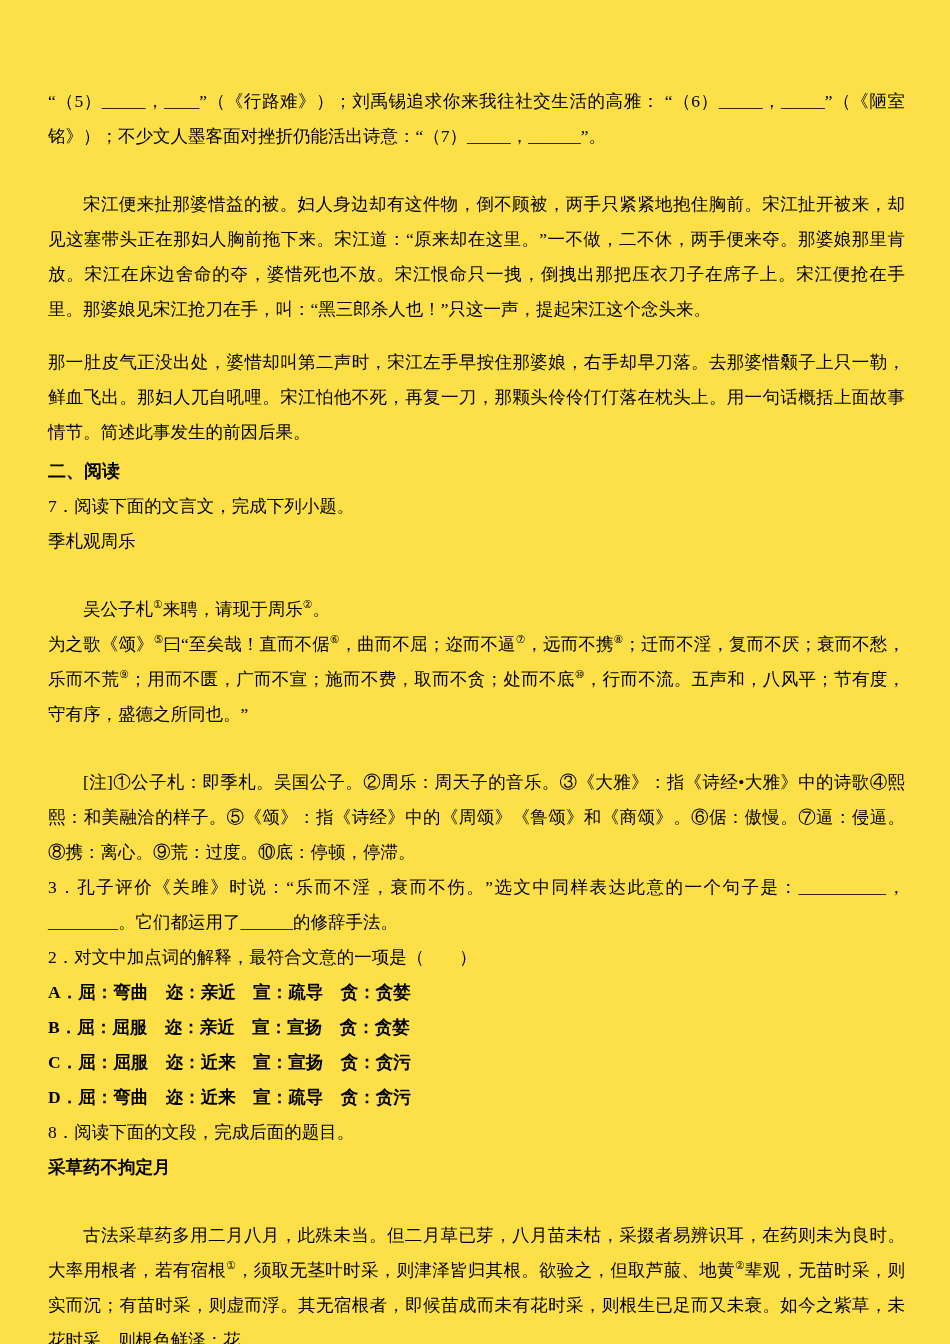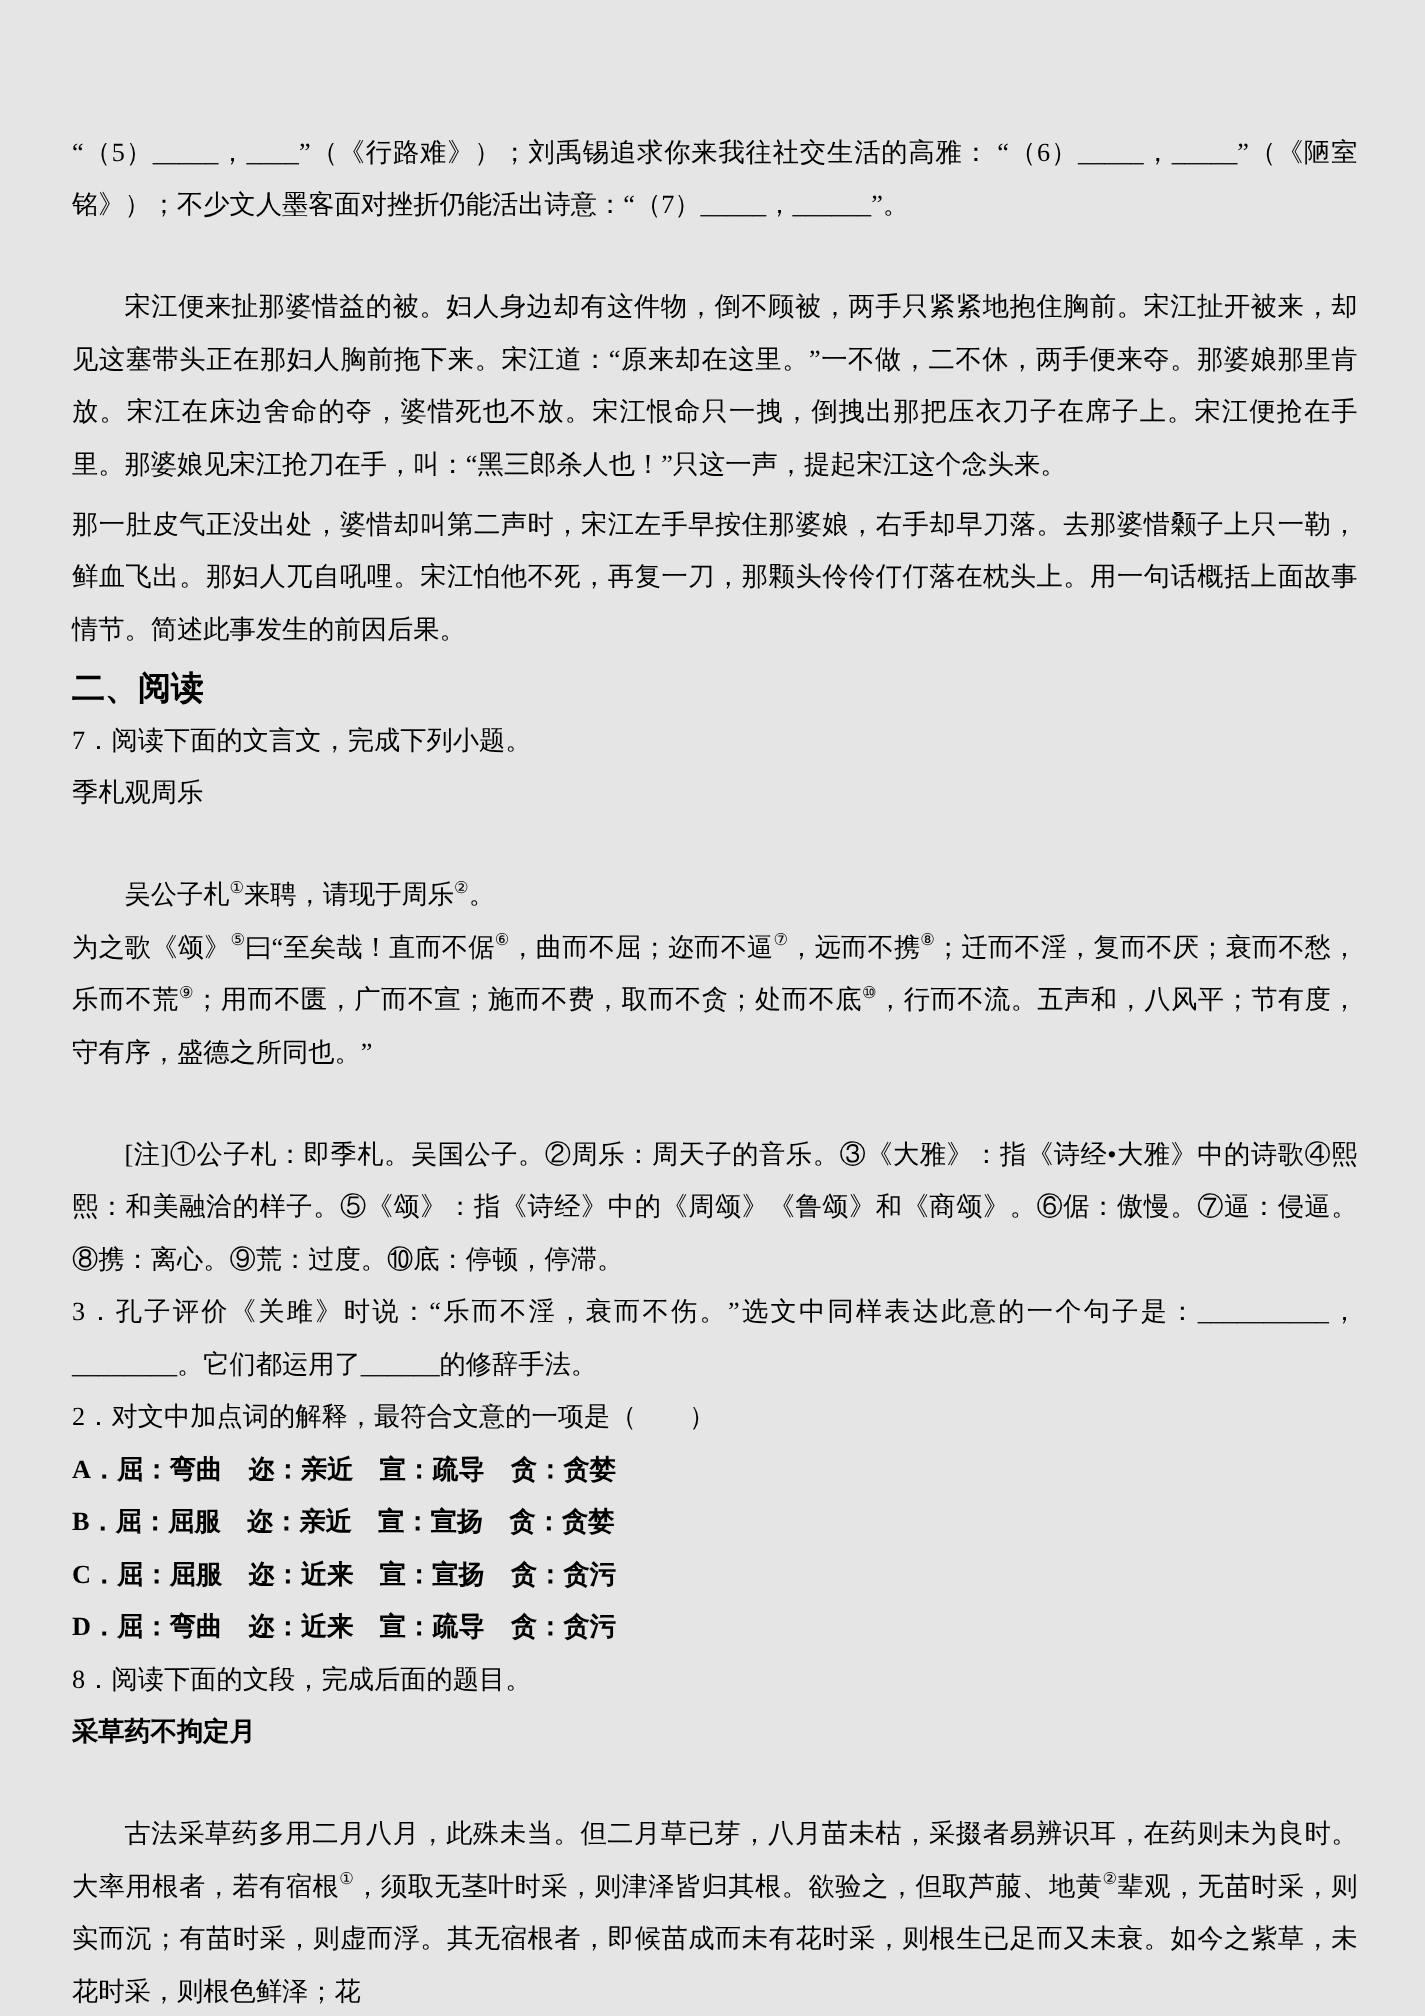--- a/index.html
+++ b/index.html
@@ -2,35 +2,35 @@
 <html><head>
 <meta charset="utf-8">
 <style>
   html, body { margin: 0; padding: 0; background: #ffffff; }
   .page {
     position: relative;
     width: 950px;
     height: 1344px;
     box-sizing: border-box;
     padding: 84px 45px 0 48px;
-    background: #e5e5e5;
+    background: #fde047;
     color: #000000;
     font-family: "Liberation Serif", "DejaVu Serif", serif;
     font-size: 17.5px;
     line-height: 35px;
     text-align: justify;
     overflow: hidden;
   }
   .para { margin: 0; padding: 0; }
   .indent { text-indent: 2em; margin-top: 33px; }
-  .gap-top { margin-top: 5px; }
+  .gap-top { margin-top: 18px; }
   .section-title {
     font-weight: bold;
     margin: 4px 0 0 0;
-    font-size: 22px;
+    font-size: 18px;
     line-height: 35px;
   }
   .passage-title-bold { font-weight: bold; }
   sup.note-ref {
     font-size: 0.62em;
     vertical-align: super;
     line-height: 0;
   }
   .underline {
     text-underline-offset: 4px;

